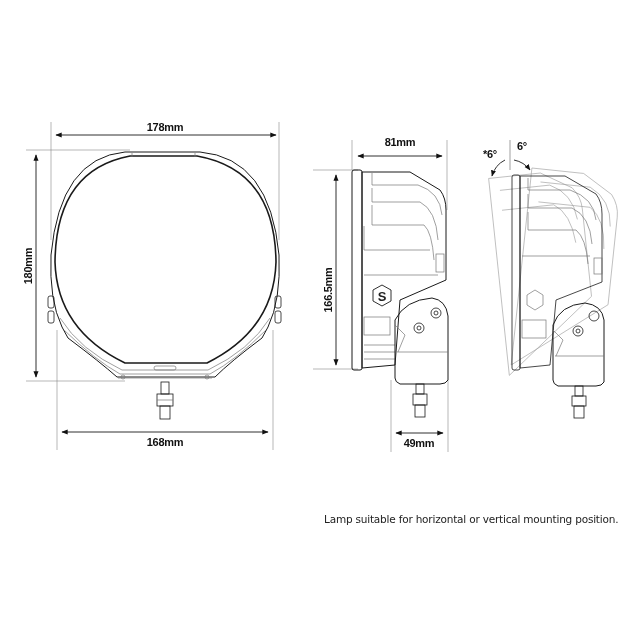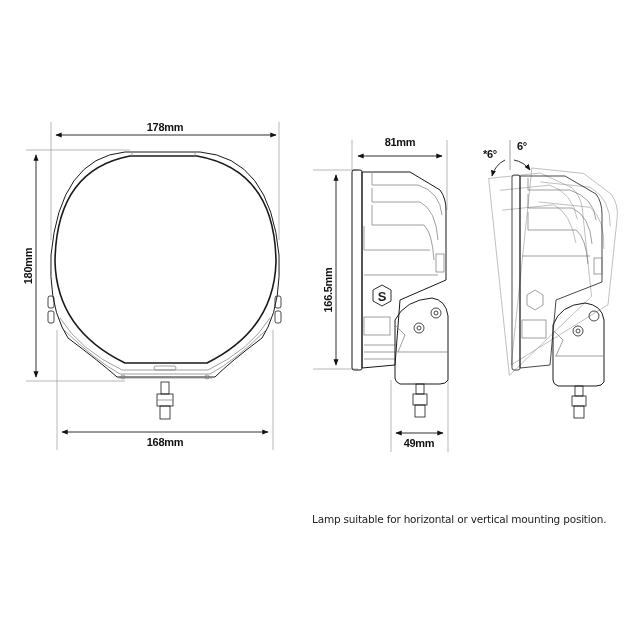--- a/index.html
+++ b/index.html
@@ -1,19 +1,19 @@
 <!DOCTYPE html>
 <html><head>
 <meta charset="utf-8">
 <style>
   html, body { margin:0; padding:0; background:#ffffff; }
   body { width:640px; height:640px; position:relative; overflow:hidden; font-family:"Liberation Sans", sans-serif; }
   #drawing { position:absolute; left:0; top:0; width:640px; height:640px; }
   .dim { font-family:"Liberation Sans", sans-serif; font-weight:bold; font-size:11px; fill:#111; letter-spacing:-0.3px; }
-  .caption { position:absolute; left:312px; top:513px; font-size:10.5px; color:#222; font-family:"DejaVu Sans", sans-serif; letter-spacing:-0.2px; white-space:nowrap; }
+  .caption { position:absolute; left:324px; top:513px; font-size:10.5px; color:#222; font-family:"DejaVu Sans", sans-serif; letter-spacing:-0.2px; white-space:nowrap; }
   .ln { stroke:#1a1a1a; fill:none; }
   .thin { stroke:#777; stroke-width:0.7; fill:none; }
   .ext { stroke:#888; stroke-width:0.6; fill:none; }
   .ghost { stroke:#9a9a9a; stroke-width:0.6; fill:none; }
 </style>
 </head>
 <body>
 
 <svg id="drawing" viewBox="0 0 640 640" xmlns="http://www.w3.org/2000/svg">
   <defs>

